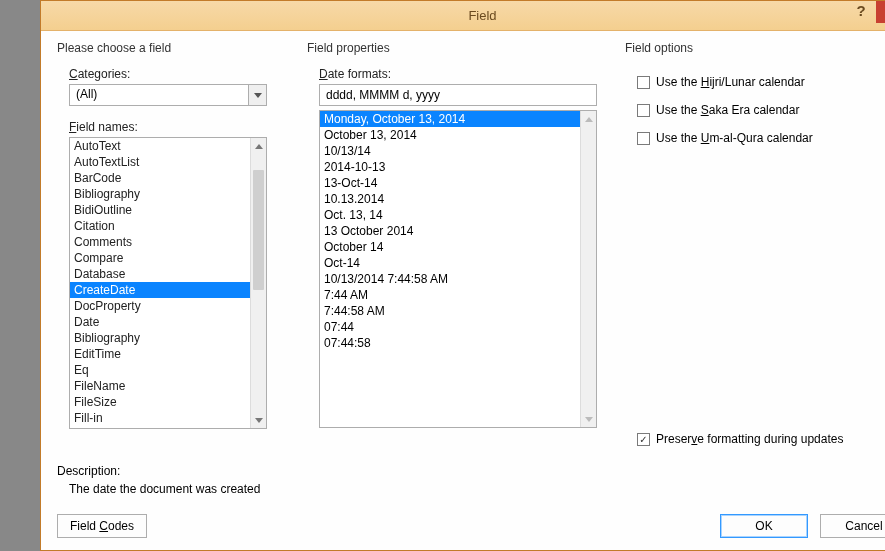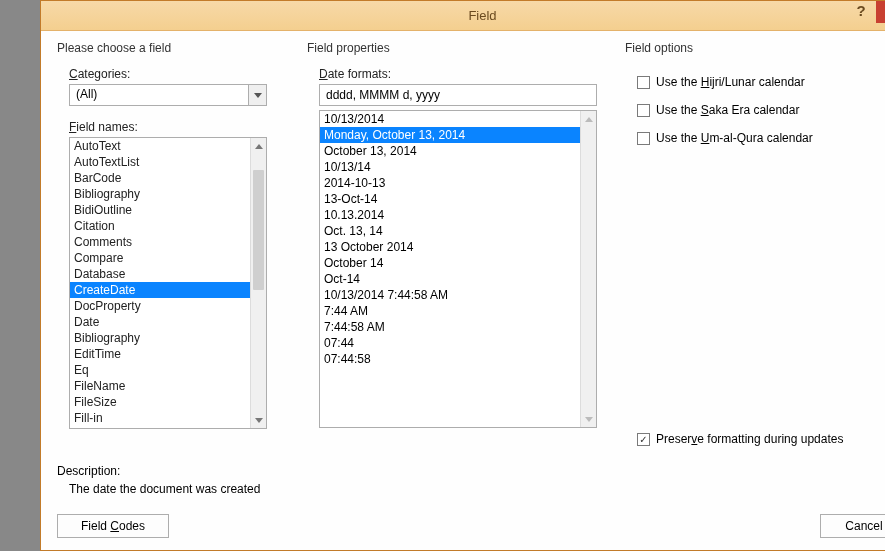--- a/index.html
+++ b/index.html
@@ -194,21 +194,21 @@
     align-items: center;
     gap: 12px;
     margin-top: 12px;
   }
   .footer .gap { flex: 1; }
   .btn {
     min-width: 88px;
     height: 24px;
     border: 1px solid #adadad;
     background: #fdfdfd;
-    padding: 0 23px;
+    padding: 0 12px;
     font-family: inherit;
     font-size: 12px;
     cursor: pointer;
   }
   .btn.default {
     border: 1px solid #3399ff;
     box-shadow: inset 0 0 0 1px #a9d4ff;
   }
   .btn .u { text-decoration: underline; }
 </style>
@@ -287,21 +287,20 @@
       </div>
 
       <div class="col mid">
         <div class="section-label">Field properties</div>
         <div class="sublabel">
           <span></span><span class="u">D</span><span>ate formats:</span>
         </div>
         <input class="textinput" value="dddd, MMMM d, yyyy" style="">
         <div class="formatlist">
           <div class="items" id="format-items">
-              <div class="item">10/13/2014</div>
               <div class="item selected">Monday, October 13, 2014</div>
               <div class="item">October 13, 2014</div>
               <div class="item">10/13/14</div>
               <div class="item">2014-10-13</div>
               <div class="item">13-Oct-14</div>
               <div class="item">10.13.2014</div>
               <div class="item">Oct. 13, 14</div>
               <div class="item">13 October 2014</div>
               <div class="item">October 14</div>
               <div class="item">Oct-14</div>
@@ -358,16 +357,17 @@
     <div class="desc">
       <div>Description:</div>
       <div class="d2">The date the document was created</div>
     </div>
 
     <div class="footer">
       <button class="btn">
         <span>Field </span><span class="u">C</span><span>odes</span>
       </button>
       <div class="gap"></div>
+      <button class="btn default">OK</button>
       <button class="btn">Cancel</button>
     </div>
   </div>
 </div>
 
 </body></html>

